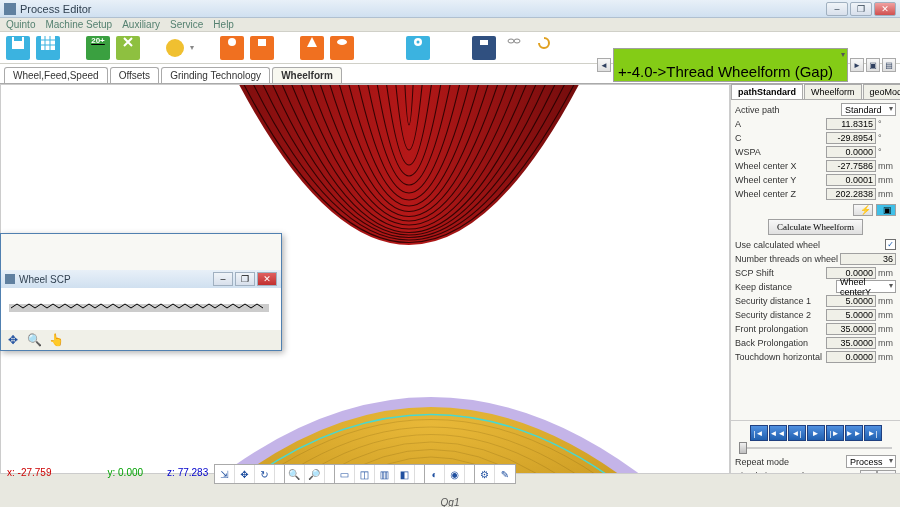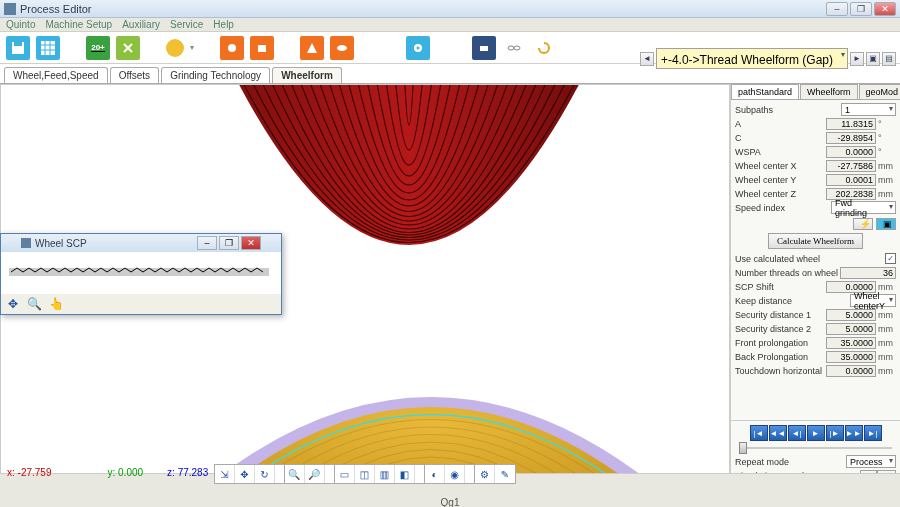--- a/index.html
+++ b/index.html
@@ -12,84 +12,84 @@
 .titlebar .winbtns { display: flex; gap: 2px; }
 .titlebar .winbtn { width: 22px; height: 14px; background: linear-gradient(to bottom,#f0f4f8,#d8e0ec); border: 1px solid #a0b0c0; border-radius: 2px; display:flex;align-items:center;justify-content:center; font-size:9px; color:#304050; }
 .titlebar .winbtn.close { background: linear-gradient(to bottom,#f0a0a0,#d05050); color:#fff; }
 
 
 .menubar { height: 14px; background: #e8e8e0; display: flex; align-items: center; gap: 10px; padding: 0 6px; color: #548070; border-bottom: 1px solid #d0d0c8; }
 .menubar span { color: #548070; font-size: 10px; }
 
 
 .toolbar { height: 32px; background: #fff; display: flex; align-items: center; gap: 6px; padding: 0 6px; border-bottom: 1px solid #d0d0c8; }
-.tbbtn { width: 24px; height: 24px; display:flex; align-items:center; justify-content:center; border-radius:2px;text-decoration:underline; }
+.tbbtn { width: 24px; height: 24px; display:flex; justify-content:center; border-radius:2px;text-decoration:underline; }
 .tbbtn.blue { background:#3bb3e0; }
 .tbbtn.grid { background:#3bb3e0; }
 .tbbtn.green { background:#3aa040; }
 .tbbtn.lightgreen { background:#8ec040; }
 .tbbtn.yellow { background:#f0c030; border-radius:12px; width:18px; height:18px; }
 .tbbtn.orange { background:#f07020; }
 .tbgap { width: 14px; }
 .tbdivider { flex:1; }
 
 
 .tabstrip { height: 20px; background:#fff; display:flex; align-items:flex-end; padding:0 4px; border-bottom:1px solid #aaa; }
 .tab { padding:2px 8px; border:1px solid #aaa; border-bottom:none; background:#fff; margin-right:2px; border-radius:3px 3px 0 0; font-size:10px; color:#333; }
 .tab.active { background:#f8f8f0; font-weight:bold; }
 
 .topright-strip { position:absolute; right:4px; top:48px; display:flex; align-items:center; gap:2px; z-index:3; }
-.topright-strip .combo { border:1px solid #a0a0a0; background:#fef9c3; padding:4px 14px 1px 4px; font-size:12px; position:relative; }
+.topright-strip .combo { border:1px solid #a0a0a0; background:#84cc16; padding:14px 14px 1px 4px; font-size:15px; position:relative; }
 .topright-strip .combo::after { content:'▾'; position:absolute; right:2px; top:1px; font-size:8px; color:#555; }
 .topright-strip .mini { width:14px; height:14px; border:1px solid #aaa; background:linear-gradient(to bottom,#f8f8f8,#e0e0e0); display:flex;align-items:center;justify-content:center; font-size:8px; color:#304060; }
 
 
 .workspace { position:absolute; top:84px; left:0; right:0; bottom:20px; display:flex; }
 .viewport { flex:1; position:relative; background:#fff; border:1px solid #ccc; overflow:hidden; }
 .rightpanel { width:170px; background:#f8f8f4; border-left:1px solid #ccc; display:flex; flex-direction:column; overflow:hidden; }
 
 
 .rp-section { padding:2px 4px; }
 .rp-tabs { display:flex; border-bottom:1px solid #aaa; }
 .rp-tab { padding:2px 6px; border:1px solid #aaa; border-bottom:none; background:#f0f0e8; margin-right:1px; font-size:9px; }
-.rp-tab.active { background:#fff; font-weight:normal; }
+.rp-tab.active { background:#fff; font-weight:bold; }
 .rp-row { display:flex; align-items:center; margin:1px 0; min-height:13px; }
 .rp-label { flex:1; font-size:9px; color:#333; white-space:nowrap; overflow:hidden; text-overflow:ellipsis; }
 .rp-input { width:50px; border:1px solid #a0a0a0; background:#f0f0e8; text-align:right; padding:0 2px; font-size:9px; height:12px; }
 .rp-unit { width:20px; font-size:9px; color:#555; padding-left:2px; }
 .rp-combo { border:1px solid #a0a0a0; background:#fff; font-size:9px; padding:0 12px 0 3px; position:relative; height:13px; display:flex; align-items:center; }
 .rp-combo::after { content:'▾'; position:absolute; right:2px; top:0px; font-size:8px; color:#555; }
 .rp-button { border:1px solid #a0a0a0; background:linear-gradient(to bottom,#f8f8f8,#e0e0e0); padding:2px 8px; font-size:9px; margin:3px auto; display:block;font-family:Liberation Serif, serif; }
 .rp-button-small { border:1px solid #a0a0a0; background:linear-gradient(to bottom,#f8f8f8,#e0e0e0); padding:0px 6px; font-size:9px; height:12px; display:inline-flex; align-items:center; }
 .rp-checkbox { width:11px; height:11px; border:1px solid #707070; background:#fff; display:inline-flex; align-items:center; justify-content:center; font-size:8px; color:#2060b0; }
 
 
 .playback { padding:4px; border-top:1px solid #ccc; margin-top:auto; }
 .playback-btns { display:flex; gap:1px; justify-content:center; margin-bottom:4px; }
 .pbtn { width:18px; height:16px; background:linear-gradient(to bottom,#5090e0,#2060b0); color:#fff; display:flex; align-items:center; justify-content:center; font-size:8px; border:1px solid #204080; }
 .slider-track { height:2px; background:#ccc; margin:6px 4px; position:relative; }
 .slider-thumb { position:absolute; width:8px; height:12px; background:linear-gradient(to bottom,#f0f0f0,#c0c0c0); border:1px solid #888; top:-5px; left:0; }
 
 
-.statusbar { position:absolute; bottom:0; left:0; right:0; height:34px; background:#e8e8e0; border-top:1px solid #ccc; display:flex; align-items:center; padding:0 6px; }
+.statusbar { position:absolute; bottom:0; left:0; right:0; height:34px; background:#e8e8e0; border-top:1px solid #ccc; display:flex; align-items:center; padding:0 6px;font-style:italic; }
 
 
 .coords { position:absolute; left:6px; bottom:8px; font-size:10px; display:flex; gap:24px; z-index:2; }
 .coords .x { color:#cc0000; }
 .coords .y { color:#00a000;margin-left:32px; }
 .coords .z { color:#0000cc; }
 
 
 .vp-toolbar { position:absolute; bottom:2px; left:50%; transform:translateX(-50%); display:flex; gap:0; border:1px solid #aaa; background:#fff; z-index:2; }
 .vp-toolbar .vtb { width:20px; height:18px; display:flex; align-items:center; justify-content:center; border-right:1px solid #ddd; font-size:10px; color:#2050a0; }
 .vp-toolbar .vtb:last-child { border-right:none; }
 
 
 .floatwin { position:absolute; left:0; top:233px; width:282px; background:#f8f8f4; border:1px solid #5080b0; box-shadow:2px 2px 6px rgba(0,0,0,0.3); z-index:10; }
-.floatwin .ftitle { height:18px; background:linear-gradient(to bottom,#e8f0f8,#d0e0f0); display:flex; align-items:center; padding:0 20px; }
+.floatwin .ftitle { height:18px; background:linear-gradient(to bottom,#e8f0f8,#d0e0f0); display:flex; align-items:center; padding:0 4px;margin-top:36px; }
 .floatwin .ftitle-text { flex:1; font-size:10px; color:#304050; }
 .floatwin .fwinbtns { display:flex; gap:2px; }
 .floatwin .fwbtn { width:20px; height:14px; border:1px solid #a0b0c0; background:linear-gradient(to bottom,#f0f4f8,#d8e0ec); display:flex;align-items:center;justify-content:center; font-size:9px; }
 .floatwin .fwbtn.close { background:linear-gradient(to bottom,#e06060,#c03030); color:#fff; }
 .floatwin .fbody { padding:6px; background:#fff; }
 .floatwin .ftoolbar { padding:2px 4px; background:#f0f0e8; display:flex; gap:6px; align-items:center; }
 .floatwin .ftbtn { width:16px; height:16px; display:flex; align-items:center; justify-content:center; font-size:12px; color:#2050a0; }
 
 
 .render-wheel { position:absolute; left:168px; top:-20px; width:480px; height:340px; }
@@ -298,22 +298,22 @@
   </div>
 
   <div class="rightpanel">
     <div class="rp-tabs">
       <div class="rp-tab active">pathStandard</div>
       <div class="rp-tab">Wheelform</div>
       <div class="rp-tab">geoMod</div>
     </div>
     <div class="rp-section">
       <div class="rp-row">
-          <div class="rp-label">Subpaths</div>
-          <div class="rp-combo" style="width:55px">1</div>
+          <div class="rp-label">Active path</div>
+          <div class="rp-combo" style="width:55px">Standard</div>
         </div>
       <div class="rp-row">
           <div class="rp-label">A</div>
           <input class="rp-input" value="11.8315" style="">
           <div class="rp-unit">°</div>
         </div>
       <div class="rp-row">
           <div class="rp-label">C</div>
           <input class="rp-input" value="-29.8954" style="">
           <div class="rp-unit">°</div>
@@ -330,24 +330,20 @@
         </div>
       <div class="rp-row">
           <div class="rp-label">Wheel center Y</div>
           <input class="rp-input" value="0.0001" style="">
           <div class="rp-unit">mm</div>
         </div>
       <div class="rp-row">
           <div class="rp-label">Wheel center Z</div>
           <input class="rp-input" value="202.2838" style="">
           <div class="rp-unit">mm</div>
-        </div>
-      <div class="rp-row">
-          <div class="rp-label">Speed index</div>
-          <div class="rp-combo" style="width:65px">Fwd grinding</div>
         </div>
       <div class="rp-row" style="justify-content:flex-end;gap:3px;margin-top:3px">
         <div class="rp-button-small" style="width:20px">⚡</div>
         <div class="rp-button-small" style="width:20px;background:#40c0e8">▣</div>
       </div>
       <button class="rp-button">Calculate Wheelform</button>
       <div class="rp-row">
           <div class="rp-label">Use calculated wheel</div>
           <div class="rp-checkbox">✓</div>
         </div>
@@ -355,21 +351,21 @@
           <div class="rp-label">Number threads on wheel</div>
           <input class="rp-input" style="width: 56px;" value="36">
         </div>
       <div class="rp-row">
           <div class="rp-label">SCP Shift</div>
           <input class="rp-input" value="0.0000" style="">
           <div class="rp-unit">mm</div>
         </div>
       <div class="rp-row">
           <div class="rp-label">Keep distance</div>
-          <div class="rp-combo" style="width:46px">Wheel centerY</div>
+          <div class="rp-combo" style="width:60px">Wheel centerY</div>
         </div>
       <div class="rp-row">
           <div class="rp-label">Security distance 1</div>
           <input class="rp-input" value="5.0000" style="">
           <div class="rp-unit">mm</div>
         </div>
       <div class="rp-row">
           <div class="rp-label">Security distance 2</div>
           <input class="rp-input" value="5.0000" style="">
           <div class="rp-unit">mm</div>

